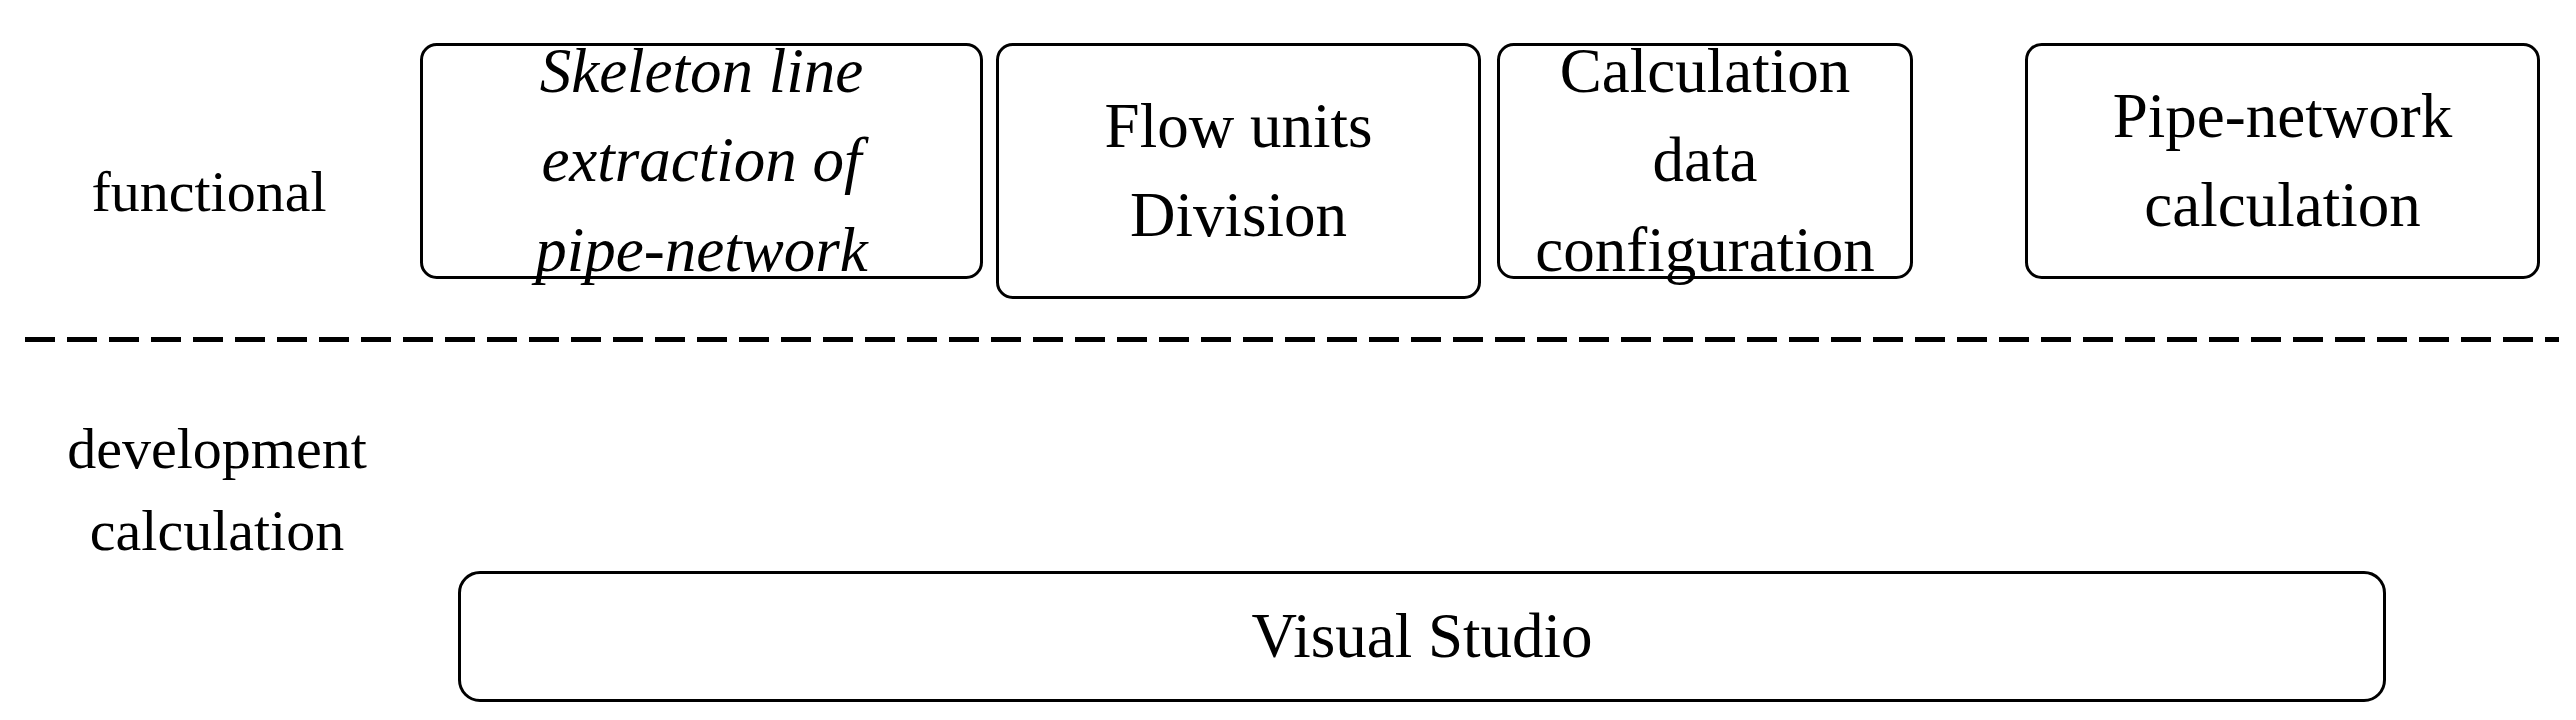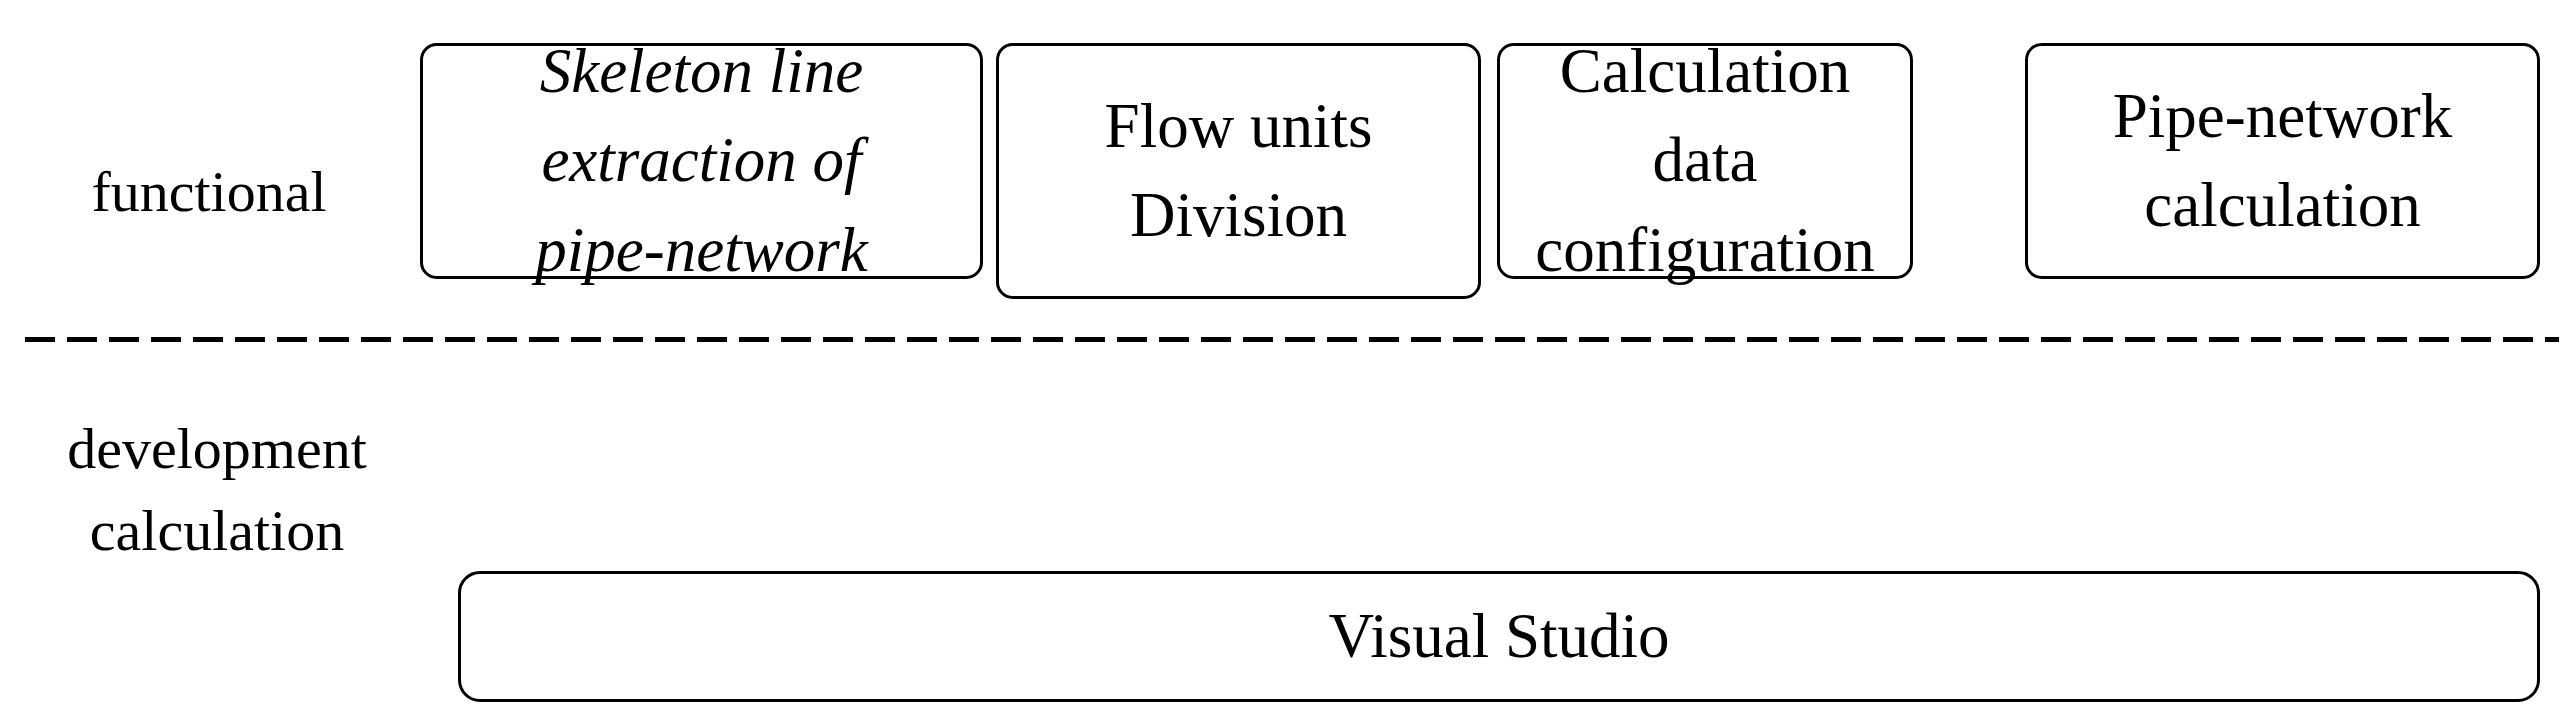--- a/index.html
+++ b/index.html
@@ -67,21 +67,21 @@
   }
 
   
   #box-skeleton-line-extraction { left: 420px;  top: 43px; width: 563px; height: 236px; font-style: italic; }
   #box-flow-units-division      { left: 996px; top: 43px; width: 485px; height: 256px; }
   #box-calculation-data-config  { left: 1497px; top: 43px; width: 416px; height: 236px; }
   #box-pipe-network-calculation { left: 2025px; top: 43px; width: 515px; height: 236px; }
 
   
   #box-siemens-nx    { left: 458px; top: 405px; width: 2082px; height: 133px; border-radius: 22px; }
-  #box-visual-studio { left: 458px; top: 571px; width: 2082px; height: 131px; border-radius: 22px; }
+  #box-visual-studio { left: 458px; top: 571px; width: 1928px; height: 131px; border-radius: 22px; }
 
   
   #divider-dashed {
     position: absolute;
     left: 25px;
     top: 337px;
     width: 2534px;
     height: 5px;
     background-image: linear-gradient(
         to right,

